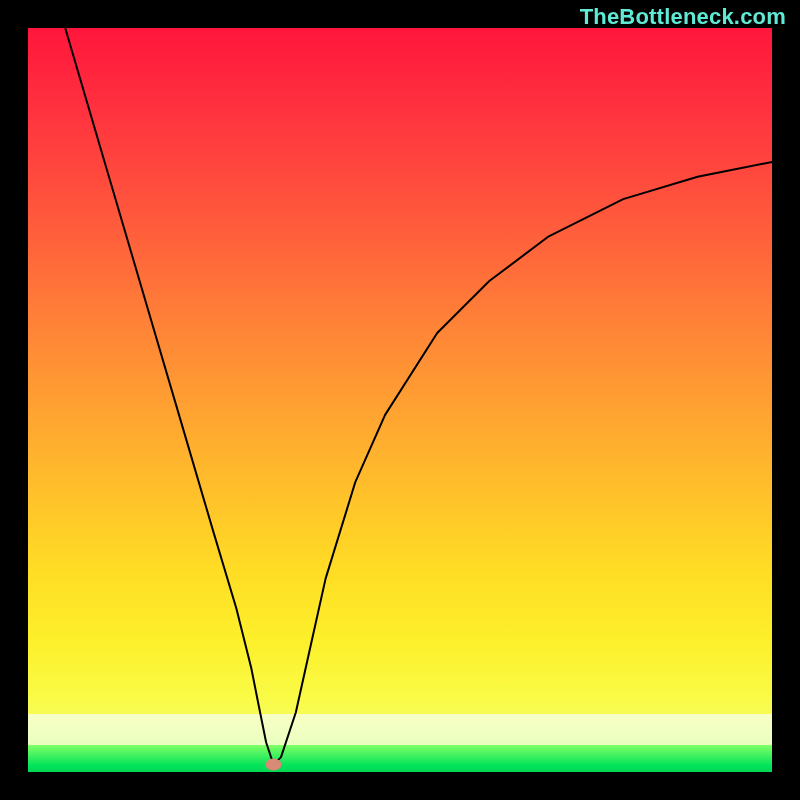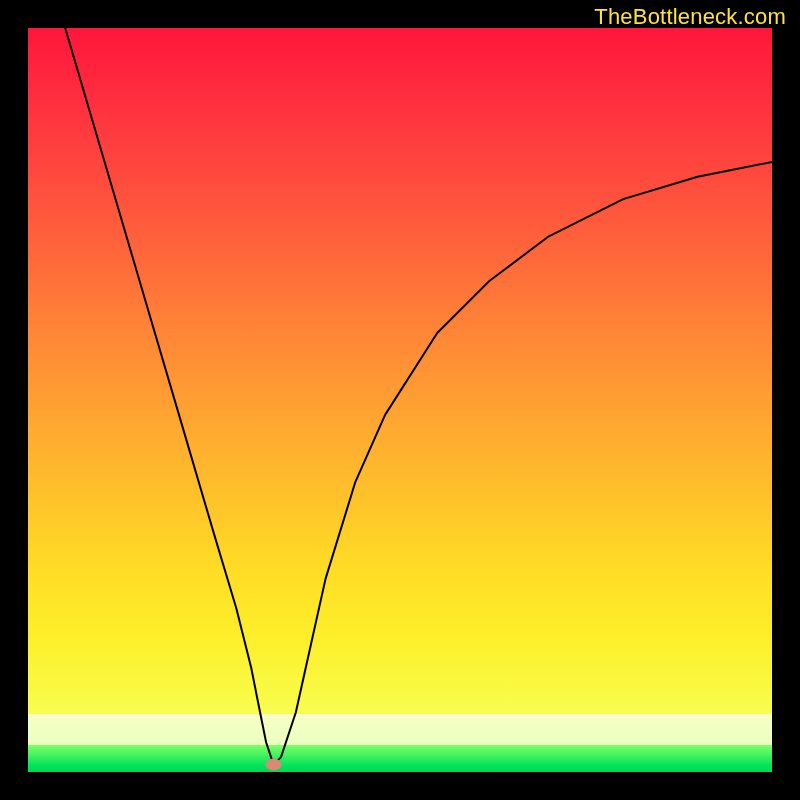--- a/index.html
+++ b/index.html
@@ -14,23 +14,23 @@
   .frame {
     position: relative;
     width: 800px;
     height: 800px;
     background: #000;
   }
   .watermark {
     position: absolute;
     top: 4px;
     right: 14px;
-    color: #fde047;
+    color: #5eead4;
     font-size: 22px;
-    font-weight: 400;
+    font-weight: 700;
     letter-spacing: 0.2px;
     z-index: 10;
   }
   .plot-box {
     position: absolute;
     left: 28px;
     top: 28px;
     width: 744px;
     height: 744px;
     box-sizing: border-box;

